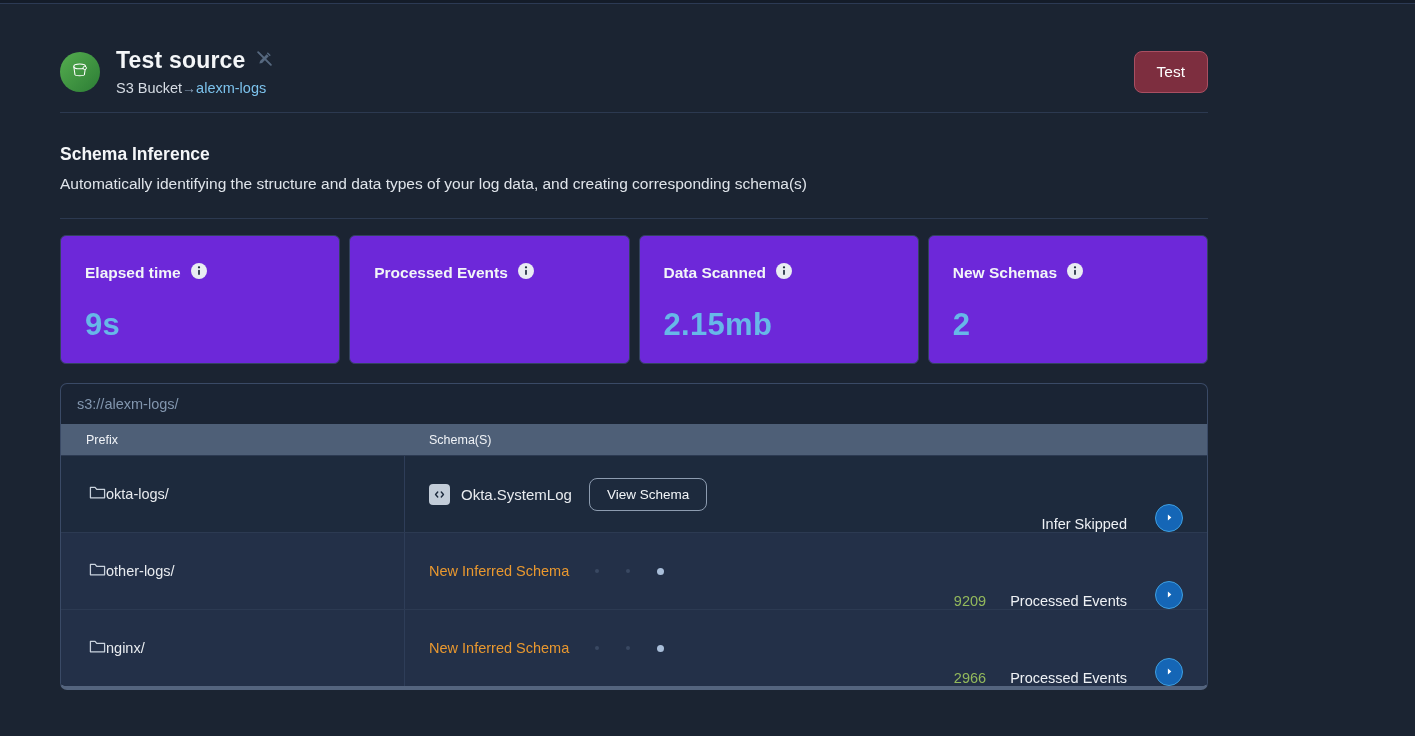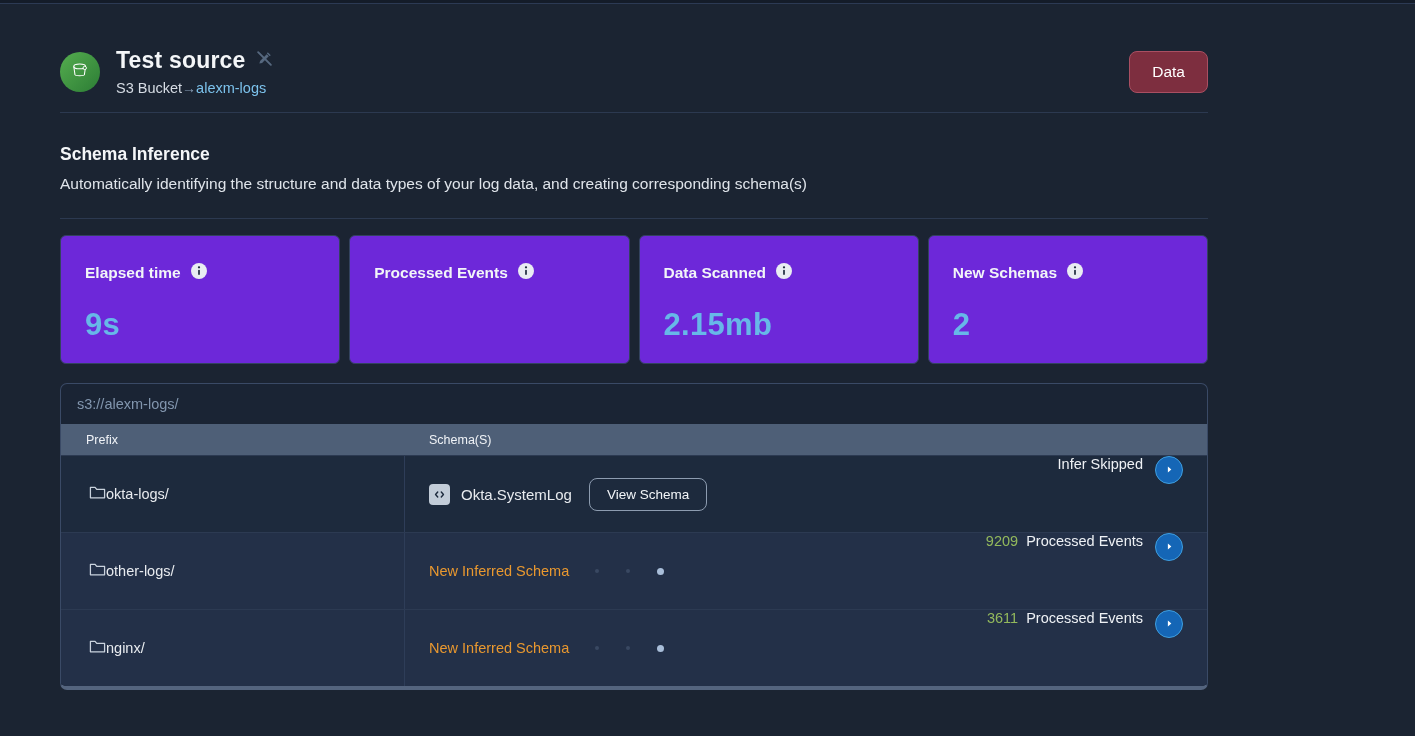--- a/index.html
+++ b/index.html
@@ -87,21 +87,21 @@
     background:transparent; border:1px solid #8d9cb0; border-radius:8px;
     color:#f2f5f8; font-size:13.5px; font-family:inherit;
     padding:8px 17px; cursor:pointer;
   }
   .schema-status { font-size:14.5px; color:#e9982f; }
   .loading-dots { display:flex; align-items:center; gap:27px; margin-left:26px; }
   .ldot { width:4px; height:4px; border-radius:50%; background:#8aa0c0; opacity:.22; }
   .ldot.bright { width:7px; height:7px; opacity:1; background:#a9bed9; }
   .row-right {
     position:absolute; right:24px; top:0; height:100%;
-    display:flex; align-items:flex-start; gap:12px;
+    display:flex; align-items:flex-end; gap:28px;
   }
   .status-text { font-size:14.5px; color:#eef1f5; }
   .count-green { font-size:14.5px; color:#93b95c; margin-right:-4px; }
   .expand-btn {
     width:28px; height:28px; border-radius:50%;
     background:#1566b6; border:1.5px solid #3f9fe0;
     display:flex; align-items:center; justify-content:center;
     cursor:pointer; padding:0; flex:none;
   }
 </style>
@@ -132,21 +132,21 @@
             <path d="M2.5 2.5 L17.5 17.5" stroke="#56687f" stroke-width="2.2"></path>
           </svg>
         </span>
       </div>
       <div class="subtitle">
         <span class="src-type">S3 Bucket</span>
         <span class="arrow">→</span>
         <a class="src-link">alexm-logs</a>
       </div>
     </div>
-    <button class="stop-btn">Data</button>
+    <button class="stop-btn">Test</button>
   </header>
 
   <hr class="hr">
 
   <section class="inference-head">
     <h2 class="section-title">Schema Inference</h2>
     <p class="section-desc">Automatically identifying the structure and data types of your log data, and creating corresponding schema(s)</p>
   </section>
 
   <hr class="hr2">
@@ -289,21 +289,21 @@
         <span>nginx/</span>
       </div>
       <div class="cell-schema">
         <span class="schema-status">New Inferred Schema</span>
         <span class="loading-dots">
           <span class="ldot"></span>
             <span class="ldot"></span>
             <span class="ldot bright"></span>
         </span>
         <div class="row-right">
-          <span class="count-green">3611</span>
+          <span class="count-green">2966</span>
           <span class="status-text">Processed Events</span>
           <button class="expand-btn">
             <span>
               <svg width="11" height="11" viewBox="0 0 24 24">
                   <path d="M8.5 5.5 L16 12 L8.5 18.5 Z" fill="#fff"></path>
                 </svg>
             </span>
           </button>
         </div>
       </div>

